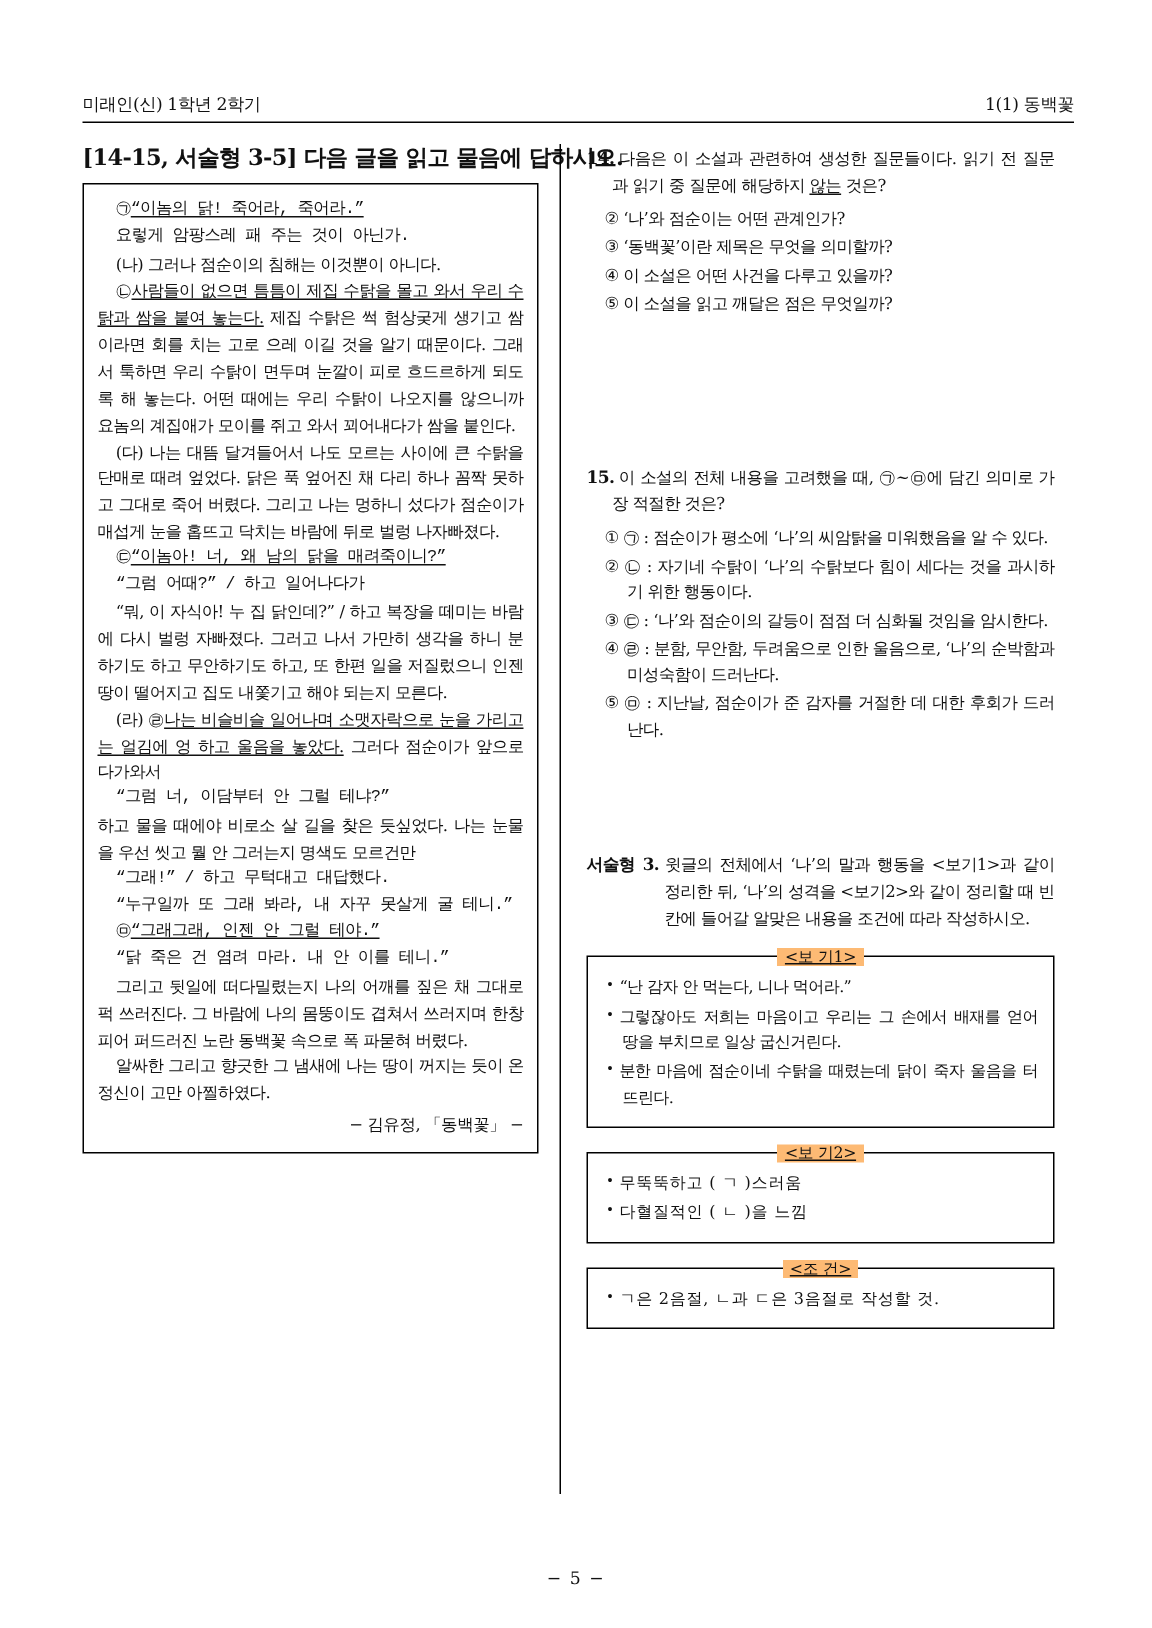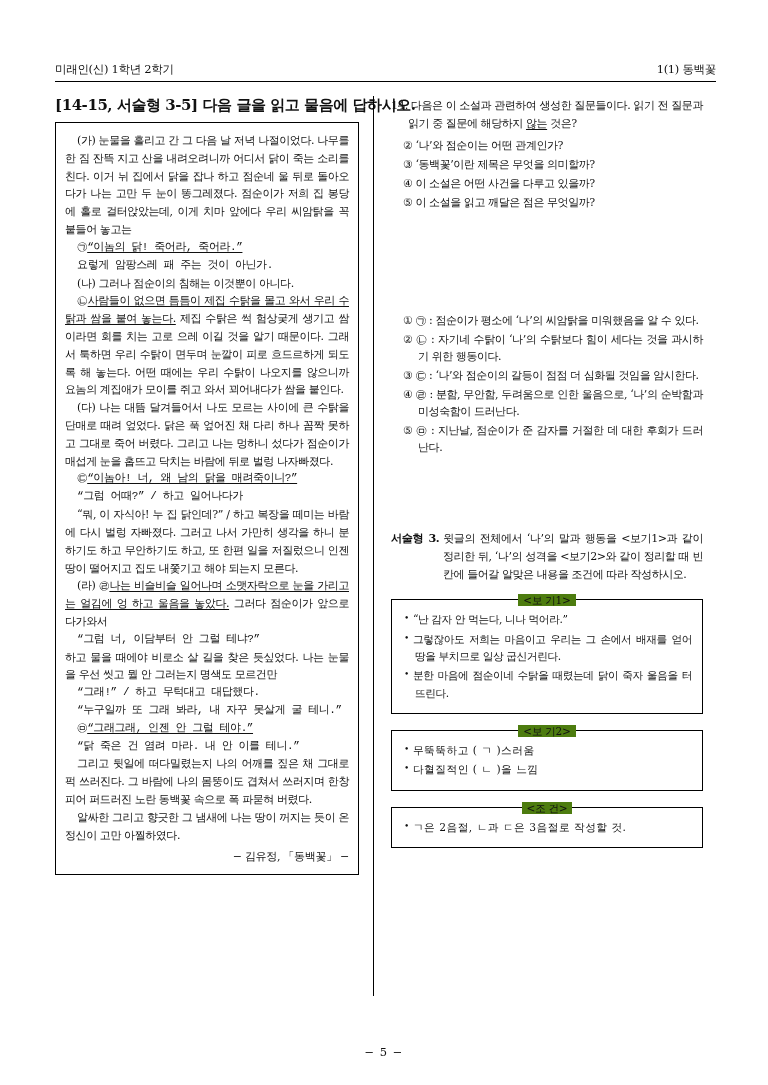--- a/index.html
+++ b/index.html
@@ -96,21 +96,21 @@
     letter-spacing: -0.43px;
     text-align: justify;
     text-justify: inter-character;
   }
   .q-stem {
     text-indent: 0;
     margin: 0 0 5px 0;
     padding-left: 17px;
   }
   .q-num {
-    font-weight: normal;
+    font-weight: bold;
     margin-left: -17px;
     padding-right: 3px;
     font-size: 11.4px;
   }
   .q-label-essay {
     font-weight: bold;
     margin-left: -52px;
     padding-right: 4px;
     font-size: 11.2px;
   }
@@ -138,22 +138,23 @@
   }
   .bogi-title {
     position: absolute;
     top: -8px;
     left: 0; right: 0;
     text-align: center;
     font-size: 10.5px;
     letter-spacing: -0.2px;
   }
   .bogi-title span {
-    background: #4d7c0f;
+    background: #fdba74;
     padding: 0 5px;
+    text-decoration: underline;
   }
   .bogi ul { margin: 0; padding: 0; list-style: none; }
   .bogi li {
     padding-left: 13px;
     text-indent: -11px;
     margin-bottom: 2px;
   }
   .bullet { padding-right: 4px; font-size: 9px; vertical-align: 2px; }
   .blank { letter-spacing: 0.5px; }
 
@@ -178,21 +179,20 @@
   </div>
 
   <div class="columns">
 
     <div class="col col-left">
 
       <div class="instruction">[14-15, 서술형 3-5] 다음 글을 읽고 물음에 답하시오.</div>
 
       <div class="passage-box">
 
-        <p>(가) 눈물을 흘리고 간 그 다음 날 저녁 나절이었다. 나무를 한 짐 잔뜩 지고 산을 내려오려니까 어디서 닭이 죽는 소리를 친다. 이거 뉘 집에서 닭을 잡나 하고 점순네 울 뒤로 돌아오다가 나는 고만 두 눈이 똥그레졌다. 점순이가 저희 집 봉당에 홀로 걸터앉았는데, 이게 치마 앞에다 우리 씨암탉을 꼭 붙들어 놓고는</p>
 
         <p class="quote-line"><span class="marker">㉠</span><span class="u">“이놈의 닭! 죽어라, 죽어라.”</span></p>
 
         <p class="quote-line">요렇게 암팡스레 패 주는 것이 아닌가.</p>
 
         <p>(나) 그러나 점순이의 침해는 이것뿐이 아니다.</p>
 
         <p><span class="marker">㉡</span><span class="u">사람들이 없으면 틈틈이 제집 수탉을 몰고 와서 우리 수탉과 쌈을 붙여 놓는다.</span><span> 제집 수탉은 썩 험상궂게 생기고 쌈이라면 회를 치는 고로 으레 이길 것을 알기 때문이다. 그래서 툭하면 우리 수탉이 면두며 눈깔이 피로 흐드르하게 되도록 해 놓는다. 어떤 때에는 우리 수탉이 나오지를 않으니까 요놈의 계집애가 모이를 쥐고 와서 꾀어내다가 쌈을 붙인다.</span></p>
 
         <p>(다) 나는 대뜸 달겨들어서 나도 모르는 사이에 큰 수탉을 단매로 때려 엎었다. 닭은 푹 엎어진 채 다리 하나 꼼짝 못하고 그대로 죽어 버렸다. 그리고 나는 멍하니 섰다가 점순이가 매섭게 눈을 홉뜨고 닥치는 바람에 뒤로 벌렁 나자빠졌다.</p>
@@ -236,20 +236,21 @@
           <li><span class="cnum">②</span><span>‘나’와 점순이는 어떤 관계인가?</span></li>
           <li><span class="cnum">③</span><span>‘동백꽃’이란 제목은 무엇을 의미할까?</span></li>
           <li><span class="cnum">④</span><span>이 소설은 어떤 사건을 다루고 있을까?</span></li>
           <li><span class="cnum">⑤</span><span>이 소설을 읽고 깨달은 점은 무엇일까?</span></li>
         </ul>
       </div>
 
       <div class="spacer-lg"></div>
 
       <div class="question">
+        <p class="q-stem"><span class="q-num">15.</span><span>이 소설의 전체 내용을 고려했을 때, ㉠~㉤에 담긴 의미로 가장 적절한 것은?</span></p>
         <ul class="choices">
           <li><span class="cnum">①</span><span>㉠ : 점순이가 평소에 ‘나’의 씨암탉을 미워했음을 알 수 있다.</span></li>
           <li><span class="cnum">②</span><span>㉡ : 자기네 수탉이 ‘나’의 수탉보다 힘이 세다는 것을 과시하기 위한 행동이다.</span></li>
           <li><span class="cnum">③</span><span>㉢ : ‘나’와 점순이의 갈등이 점점 더 심화될 것임을 암시한다.</span></li>
           <li><span class="cnum">④</span><span>㉣ : 분함, 무안함, 두려움으로 인한 울음으로, ‘나’의 순박함과 미성숙함이 드러난다.</span></li>
           <li><span class="cnum">⑤</span><span>㉤ : 지난날, 점순이가 준 감자를 거절한 데 대한 후회가 드러난다.</span></li>
         </ul>
       </div>
 
       <div class="spacer-md"></div>

